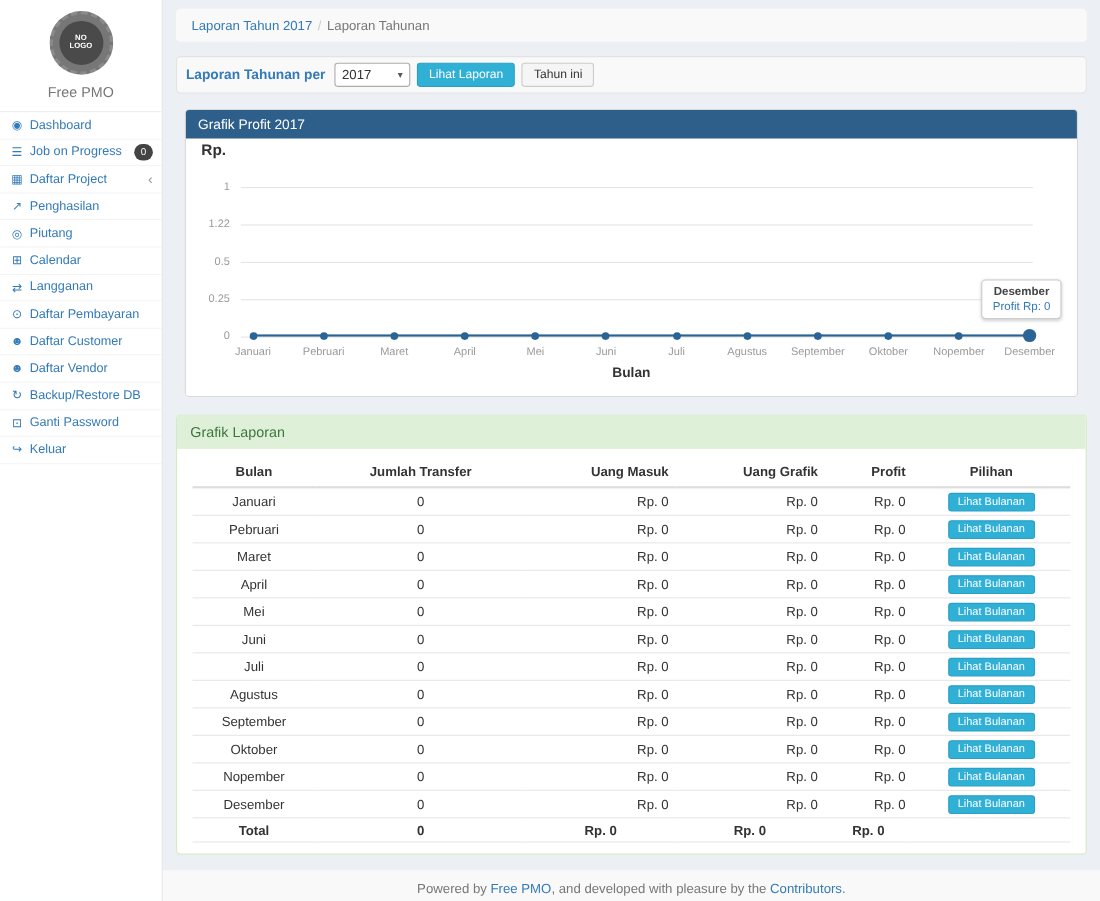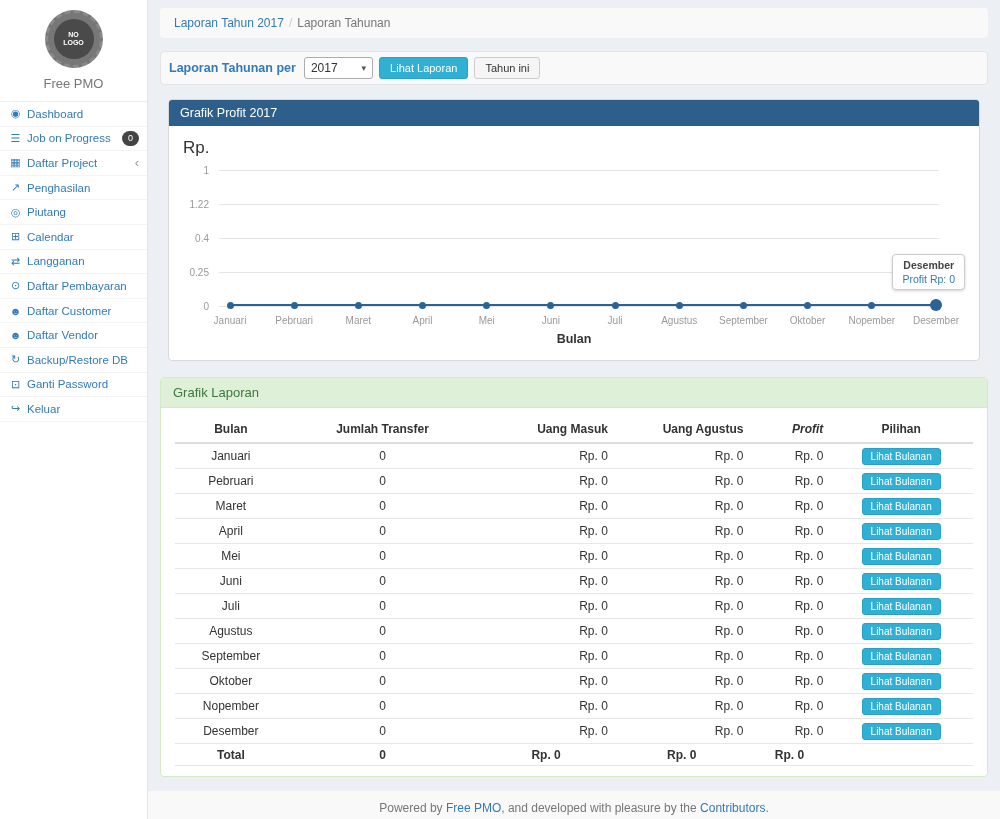--- a/index.html
+++ b/index.html
@@ -32,21 +32,21 @@
   .year-select { background:#fff; border:1px solid #adadad; border-radius:3px; padding:3px 6px; display:flex; align-items:center; gap:24px; font-size:12px; color:#333; cursor:pointer; }
   .caret { font-size:9px; color:#555; }
   .btn { border:1px solid transparent; border-radius:3px; font-family:"Liberation Sans",sans-serif; cursor:pointer; }
   .btn-info { background:#31b0d5; border-color:#28a1c5; color:#fff; font-size:11px; padding:4px 10px; }
   .btn-default { background:#f5f5f5; border-color:#ccc; color:#333; font-size:11px; padding:4px 10px; }
 
   
   .chart-panel { margin:14px 20px 0; background:#fff; border:1px solid #d9d9d9; border-radius:4px; }
   .chart-panel-heading { background:#2e5f8a; color:#fff; font-size:12.5px; padding:6px 11px; border-radius:3px 3px 0 0; }
   .chart-body { position:relative; height:234px; }
-  .chart-ylabel { position:absolute; top:12px; left:14px; font-weight:normal; font-size:17px; color:#333; }
+  .chart-ylabel { position:absolute; top:2px; left:14px; font-weight:bold; font-size:14px; color:#333; }
   .plot { position:absolute; left:50px; right:40px; top:44px; height:136px; }
   .gridline { position:absolute; left:0; right:0; height:1px; background:#e4e4e4; z-index:1; }
   .ytick { position:absolute; right:calc(100% + 10px); transform:translateY(-50%); color:#9a9a9a; font-size:10px; white-space:nowrap; }
   .series-band { position:absolute; left:11px; right:3px; top:0; bottom:0; z-index:2; }
   .series-line { position:absolute; left:0; right:0; bottom:0; height:2px; background:#2a6496; }
   .dot { position:absolute; bottom:-2.5px; width:7px; height:7px; margin-left:-3.5px; border-radius:50%; background:#2a6496; }
   .dot-big { width:12px; height:12px; bottom:-5px; margin-left:-6px; }
   .xlabel { position:absolute; top:calc(100% + 9px); transform:translateX(-50%); color:#999; font-size:10px; white-space:nowrap; }
   .xaxis-title { position:absolute; left:0; right:0; top:206px; text-align:center; font-weight:bold; font-size:12.5px; color:#333; }
   .chart-tooltip { position:absolute; right:-26px; bottom:16px; background:#fff; border:1px solid #ccc; border-radius:4px; padding:4px 9px; text-align:center; font-size:10.5px; box-shadow:0 1px 3px rgba(0,0,0,.18); z-index:3; white-space:nowrap; }
@@ -55,21 +55,21 @@
 
   
   .detail-panel { margin:16px 12px 0; background:#fff; border:1px solid #d6e9c6; border-radius:4px; }
   .detail-heading { background:#dff0d8; color:#3c763d; font-size:13px; padding:7px 12px; border-radius:3px 3px 0 0; border-bottom:1px solid #d6e9c6; }
   .detail-body { padding:8px 14px 10px; }
   table.report { width:100%; border-collapse:collapse; font-size:12px; }
   table.report th { padding:6px 6px; border-bottom:2px solid #ddd; color:#333; font-size:12px; }
   table.report td { padding:3.5px 6px; border-bottom:1px solid #e7e7e7; color:#333; }
   table.report th:nth-child(1){width:14%;} table.report th:nth-child(2){width:24%;}
   table.report th:nth-child(3){width:17%;} table.report th:nth-child(4){width:17%;}
-  table.report th:nth-child(5){width:10%;font-style:italic;} table.report th:nth-child(6){width:18%;}
+  table.report th:nth-child(5){width:10%;} table.report th:nth-child(6){width:18%;}
   .al-c { text-align:center; } .al-r { text-align:right; }
   .btn-xs { font-size:10px; padding:2px 8px; }
   .total-row td { font-weight:bold; border-bottom:none;text-align:center; }
 
   
   .footer { margin-top:14px; padding:10px; text-align:center; color:#777; font-size:12px; background:#f9f9f9; }
   .footer a { color:#337ab7; }
 </style>
 </head>
 <body>
@@ -189,40 +189,40 @@
           </div>
         <div class="chart-tooltip">
           <div class="tt-title">Desember</div>
           <div class="tt-value">Profit Rp: 0</div>
         </div>
       <div class="gridline" style="top: 100%;"></div>
           <div class="ytick" style="top: 100%;">0</div>
           <div class="gridline" style="top: 75%;"></div>
           <div class="ytick" style="top: 75%;">0.25</div>
           <div class="gridline" style="top: 50%;"></div>
-          <div class="ytick" style="top: 50%;">0.4</div>
+          <div class="ytick" style="top: 50%;">0.5</div>
           <div class="gridline" style="top: 25%;"></div>
           <div class="ytick" style="top: 25%;">1.22</div>
           <div class="gridline" style="top: 0%;"></div>
           <div class="ytick" style="top: 0%;">1</div>
         </div>
       <div class="xaxis-title">Bulan</div>
     </div>
   </div>
 
   <div class="detail-panel">
     <div class="detail-heading">Grafik Laporan</div>
     <div class="detail-body">
       <table class="report">
         <thead>
             <tr>
               <th class="al-c">Bulan</th>
               <th class="al-c">Jumlah Transfer</th>
               <th class="al-r">Uang Masuk</th>
-              <th class="al-r">Uang Agustus</th>
+              <th class="al-r">Uang Grafik</th>
               <th class="al-r">Profit</th>
               <th class="al-c">Pilihan</th>
             </tr>
           </thead>
         <tbody>
             <tr>
               <td class="al-c">Januari</td>
               <td class="al-c">0</td>
               <td class="al-r">Rp. 0</td>
               <td class="al-r">Rp. 0</td>

